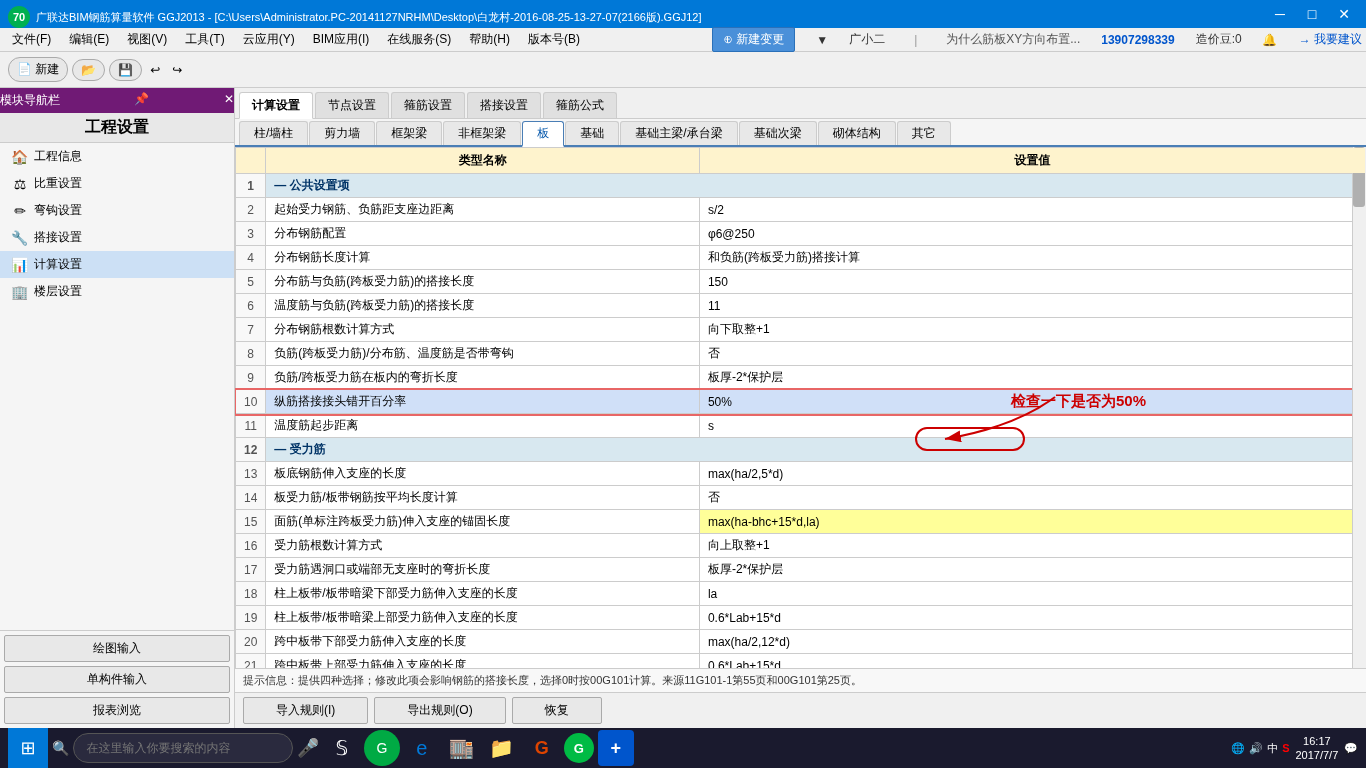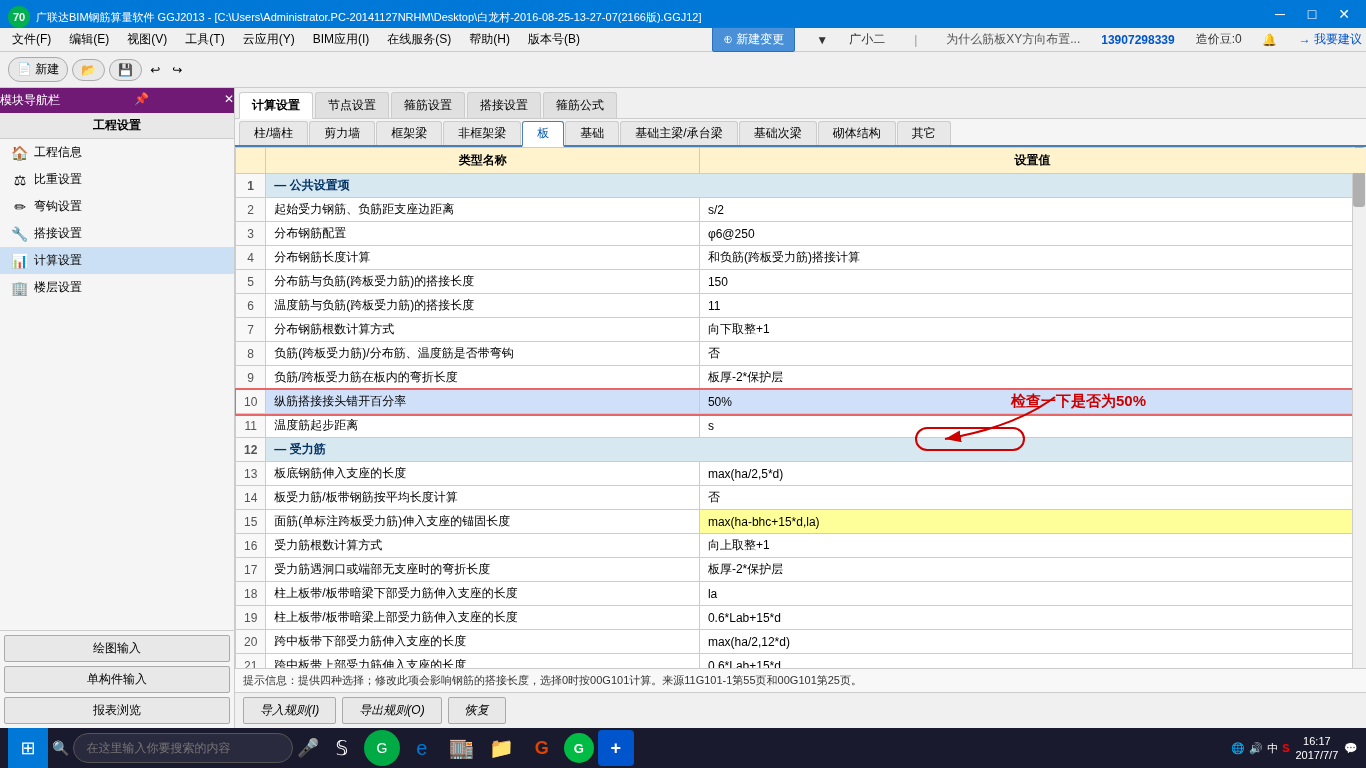--- a/index.html
+++ b/index.html
@@ -106,21 +106,21 @@
       padding: 4px 0;
       font-size: 12px;
       display: flex;
       justify-content: space-between;
       align-items: flex-start;
     }
     .sidebar-title-area {
       background: #e8e8e8;
       border-bottom: 1px solid #ccc;
       padding: 4px 20px;
-      font-size: 12px;
+      font-size: 16px;
       text-align: center;
       font-weight: bold;
     }
     .sidebar-items { flex: 1; overflow-y: auto; }
     .sidebar-item {
       display: flex;
       align-items: center;
       padding: 5px 12px;
       cursor: pointer;
       gap: 6px;
@@ -263,25 +263,24 @@
       background: #f0f0f0;
       border-top: 1px solid #ccc;
       padding: 4px 8px;
       display: flex;
       gap: 6px;
       align-items: center;
     }
     .bottom-btn {
       background: #e8e8e8;
       border: 1px solid #aaa;
-      padding: 4px 16px;
+      padding: 4px 32px;
       cursor: pointer;
       font-size: 12px;
       border-radius: 2px;
-      font-style: italic;
     }
 
     
     .annotation-container {
       position: absolute;
       pointer-events: none;
       top: 0; left: 0; right: 0; bottom: 0;
     }
     .annotation-text {
       position: absolute;

